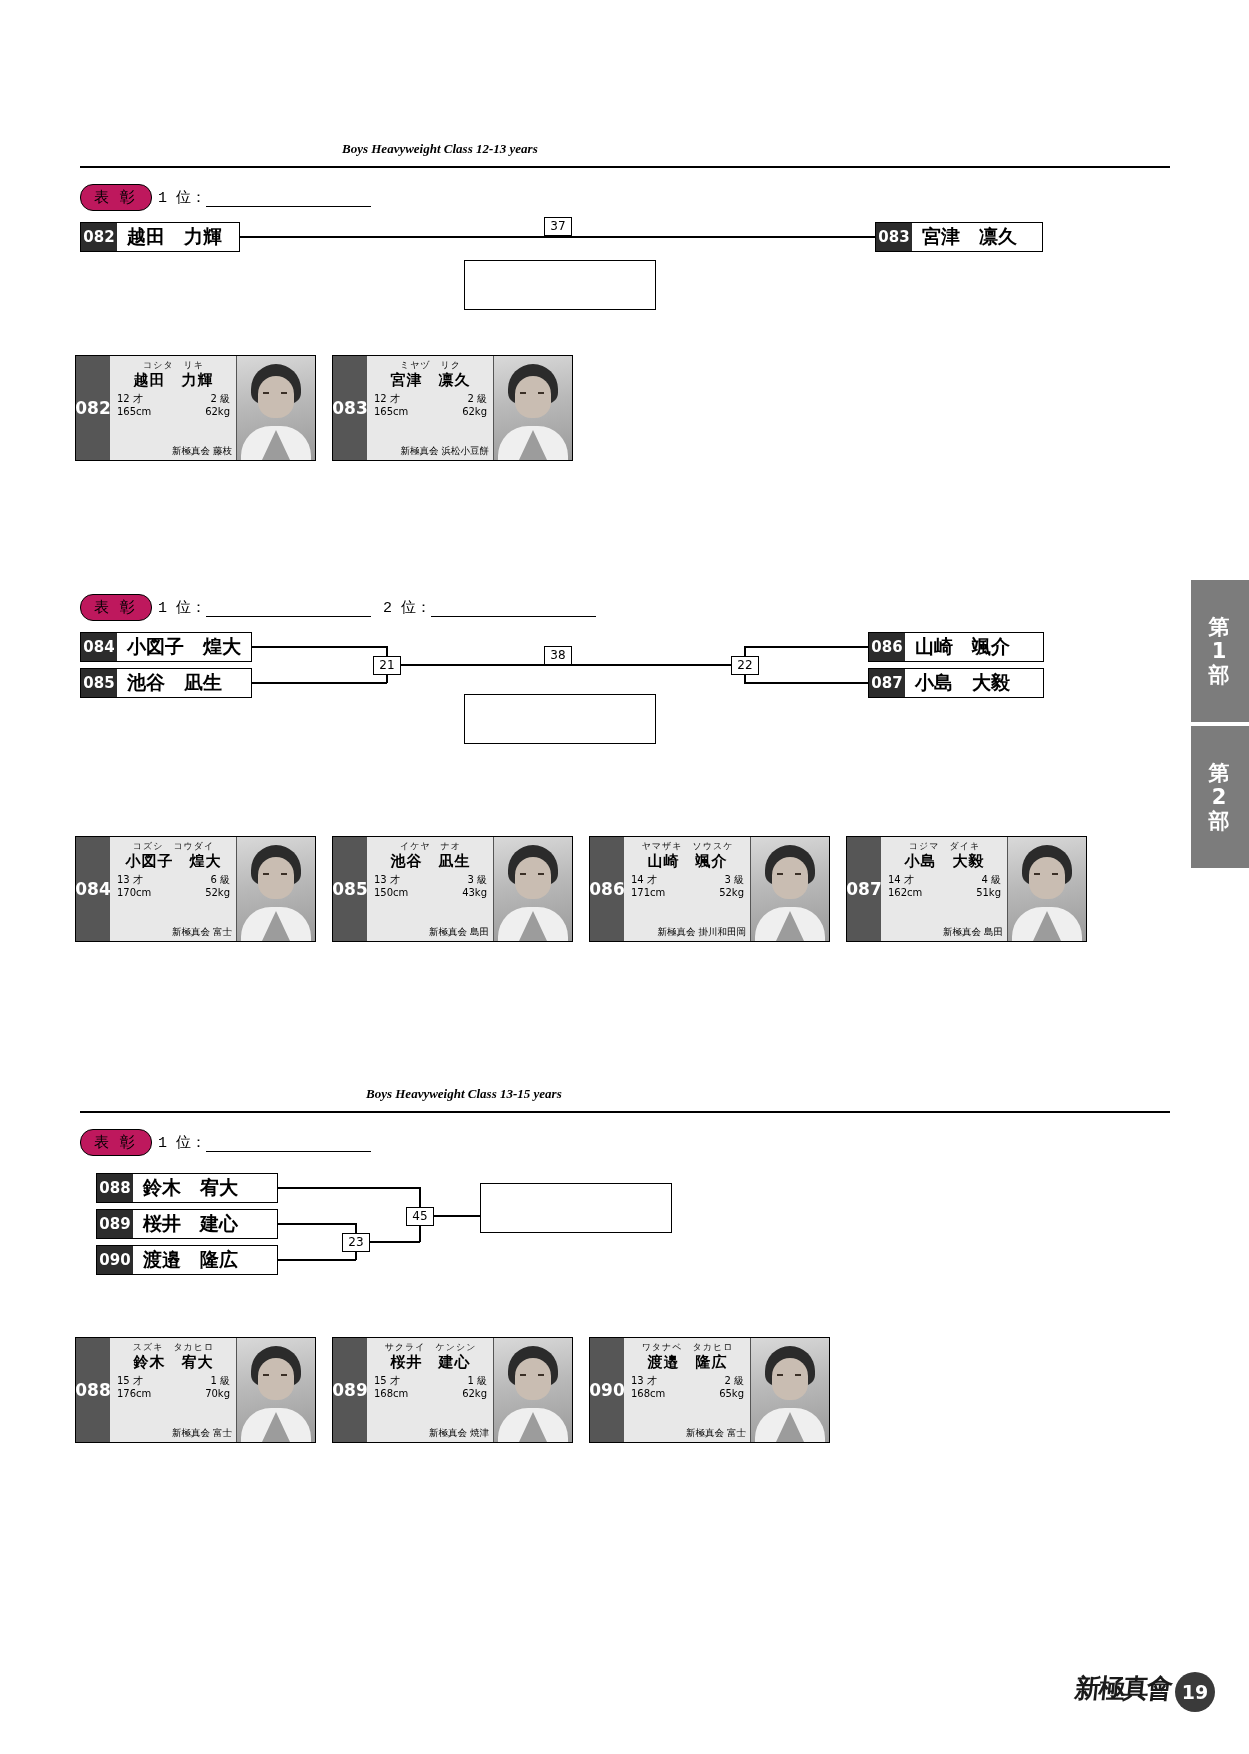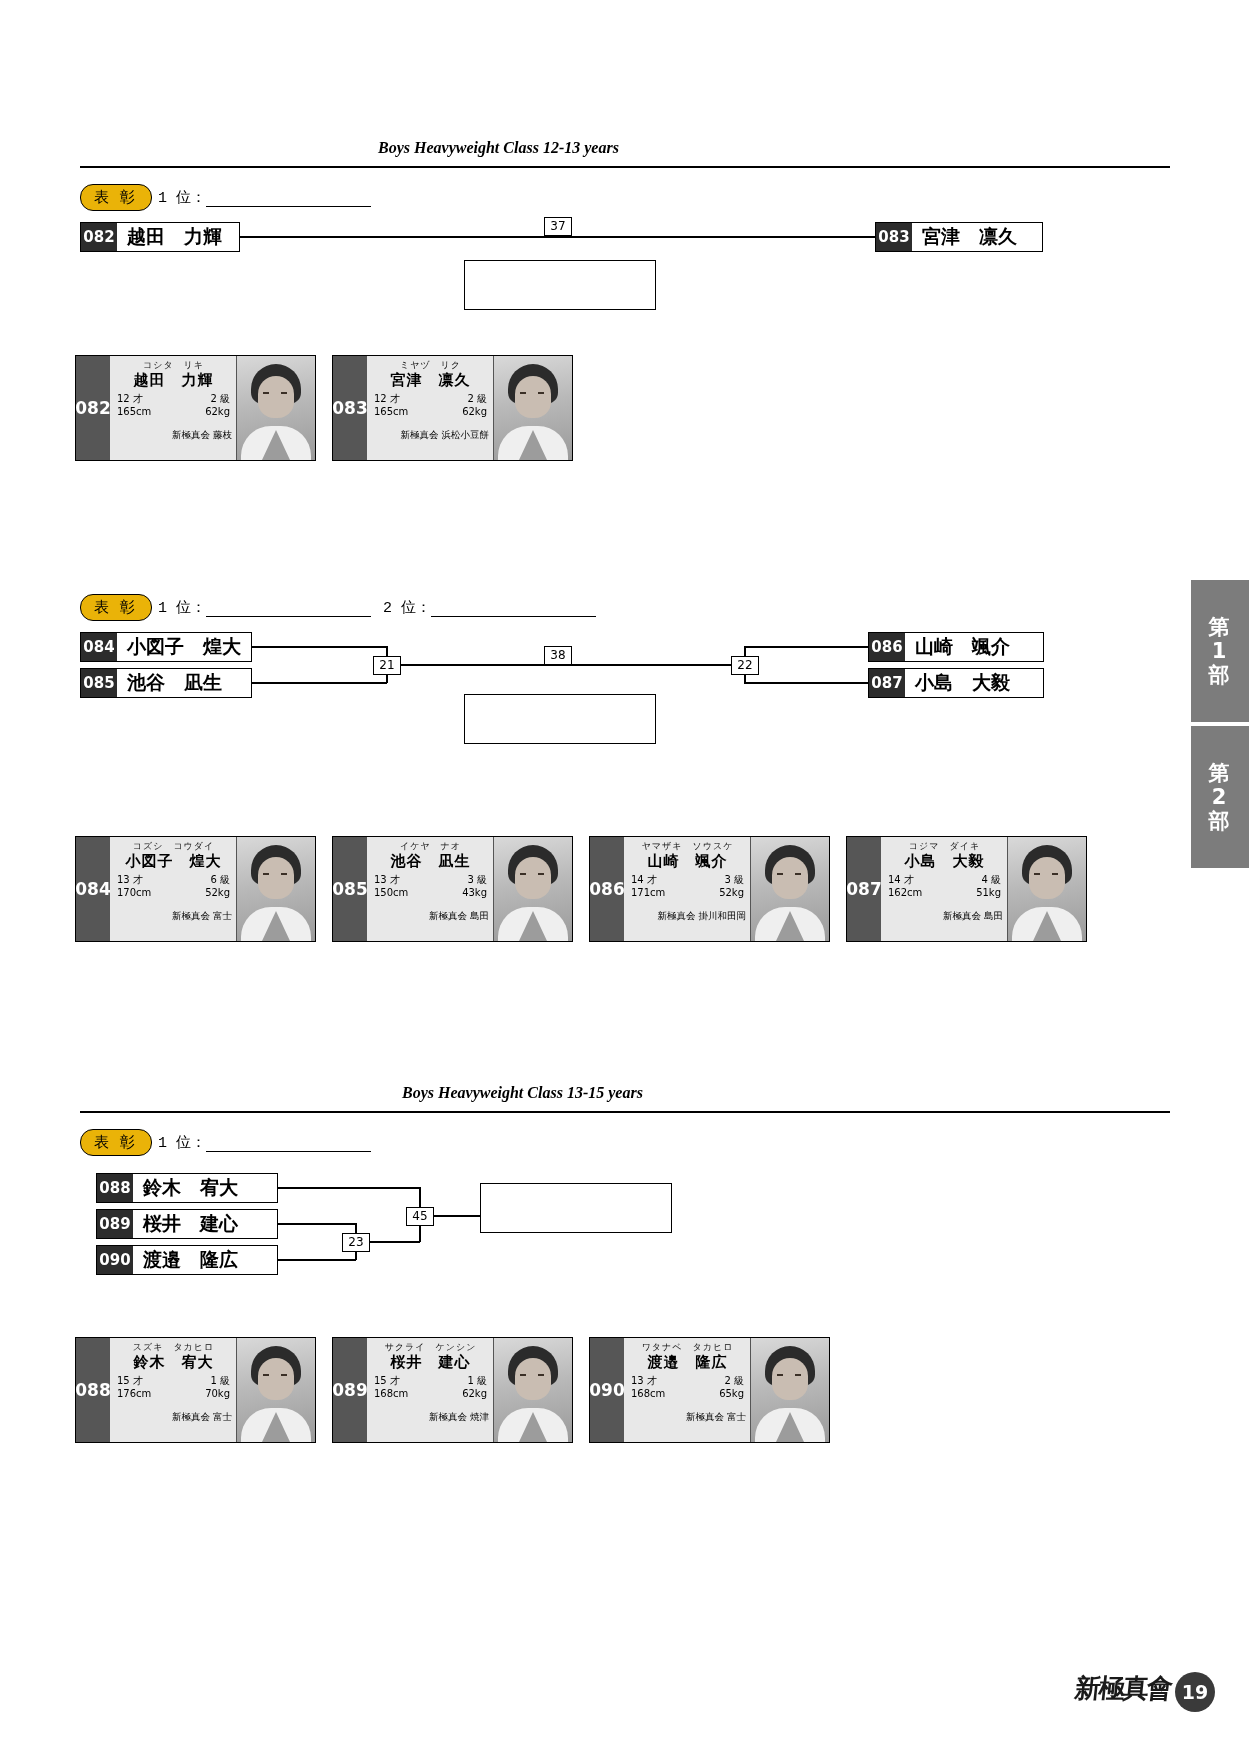--- a/index.html
+++ b/index.html
@@ -3,25 +3,25 @@
 <meta charset="utf-8">
 <style>
   html,body{margin:0;padding:0;background:#fff;}
   body{width:1249px;height:1754px;position:relative;font-family:"Liberation Sans","DejaVu Sans",sans-serif;color:#000;}
   .page{position:absolute;inset:0;}
 
   
   .section{position:absolute;left:80px;width:1090px;}
   .sec-head{position:relative;height:46px;border-bottom:2px solid #000;}
   .sec-title-jp{position:absolute;left:2px;bottom:6px;font-size:27px;font-weight:bold;letter-spacing:2px;font-family:"DejaVu Sans",sans-serif;}
-  .sec-title-en{position:absolute;bottom:9px;font-size:16px;font-style:italic;font-weight:bold;font-family:"Liberation Serif",serif;margin-left:36px;}
+  .sec-title-en{position:absolute;bottom:9px;font-size:13px;font-style:italic;font-weight:bold;font-family:"Liberation Serif",serif;}
 
   
   .award{position:relative;height:30px;margin-top:16px;margin-left:0;}
-  .award-badge{position:absolute;left:0;top:0;border:1.5px solid #000;border-radius:13px;padding:3px 13px;font-size:15px;font-family:"DejaVu Sans",sans-serif;letter-spacing:3px;background:#eab308;}
+  .award-badge{position:absolute;left:0;top:0;border:1.5px solid #000;border-radius:13px;padding:3px 13px;font-size:15px;font-family:"DejaVu Sans",sans-serif;letter-spacing:3px;background:#be185d;}
   .award-item{position:absolute;top:4px;font-size:15px;font-family:Liberation Mono, monospace;white-space:nowrap;}
   .award-line{display:inline-block;border-bottom:1.3px solid #000;height:15px;vertical-align:bottom;}
 
   
   .bracket{position:relative;}
   .entry{position:absolute;display:flex;align-items:stretch;border:1.6px solid #000;background:#fff;height:30px;box-sizing:border-box;}
   .entry .num{background:#2c2c2c;color:#fff;font-size:15px;font-weight:bold;display:flex;align-items:center;justify-content:center;width:36px;font-family:"DejaVu Sans",sans-serif;letter-spacing:0;}
   .entry .nm{display:flex;align-items:center;padding:0 10px;font-size:19px;font-family:"DejaVu Sans",sans-serif;white-space:nowrap;font-weight:bold;}
   .entry.r .nm{justify-content:flex-start;}
 
@@ -32,21 +32,21 @@
   .mnum{position:absolute;border:1.3px solid #000;background:#fff;font-size:12px;font-family:"DejaVu Sans",sans-serif;text-align:center;line-height:16px;height:17px;width:26px;}
 
   
   .cards{position:absolute;display:flex;gap:16px;}
   .card{display:flex;border:1px solid #000;background:#e8e8e8;height:106px;box-sizing:border-box;}
   .card .cnum{width:34px;background:#565656;color:#fff;display:flex;align-items:center;justify-content:center;font-size:17px;font-weight:bold;font-family:"DejaVu Sans",sans-serif;}
   .card .cinfo{width:126px;display:flex;flex-direction:column;justify-content:flex-start;padding:3px 4px 0 5px;box-sizing:border-box;font-family:"DejaVu Sans",sans-serif;}
   .card .kana{font-size:9px;letter-spacing:1px;text-align:center;color:#111;height:12px;}
   .card .cname{font-size:15px;font-weight:bold;text-align:center;height:21px;letter-spacing:1px;}
   .card .row{display:flex;justify-content:space-between;font-size:10px;padding:0 2px;height:14px;}
-  .card .dojo{font-size:9.5px;text-align:right;margin-top:auto;padding-bottom:18px;}
+  .card .dojo{font-size:9.5px;text-align:right;margin-top:auto;padding-bottom:2px;}
   .card .cphoto{width:78px;background:#8a8a8a;position:relative;overflow:hidden;border-left:1px solid #555;}
   .ph-bg{position:absolute;inset:0;background:linear-gradient(170deg,#d9d9d9 0%,#b9b9b9 45%,#9a9a9a 100%);}
   .ph-hair{position:absolute;left:14px;top:8px;width:50px;height:40px;background:#2b2b2b;border-radius:26px 26px 12px 12px;}
   .ph-face{position:absolute;left:21px;top:20px;width:36px;height:42px;background:#c9bdb2;border-radius:18px 18px 16px 16px;}
   .ph-body{position:absolute;left:4px;bottom:0;width:70px;height:34px;background:#efefef;border-radius:30px 30px 0 0;}
   .ph-collar{position:absolute;left:25px;bottom:0;width:28px;height:30px;background:#9c9c9c;transform:rotate(0deg);clip-path:polygon(50% 0,100% 100%,0 100%);}
   .ph-eye{position:absolute;width:6px;height:2px;background:#3b3027;top:36px;}
 
   
   .sidetabs{position:absolute;right:0;top:580px;width:58px;}

